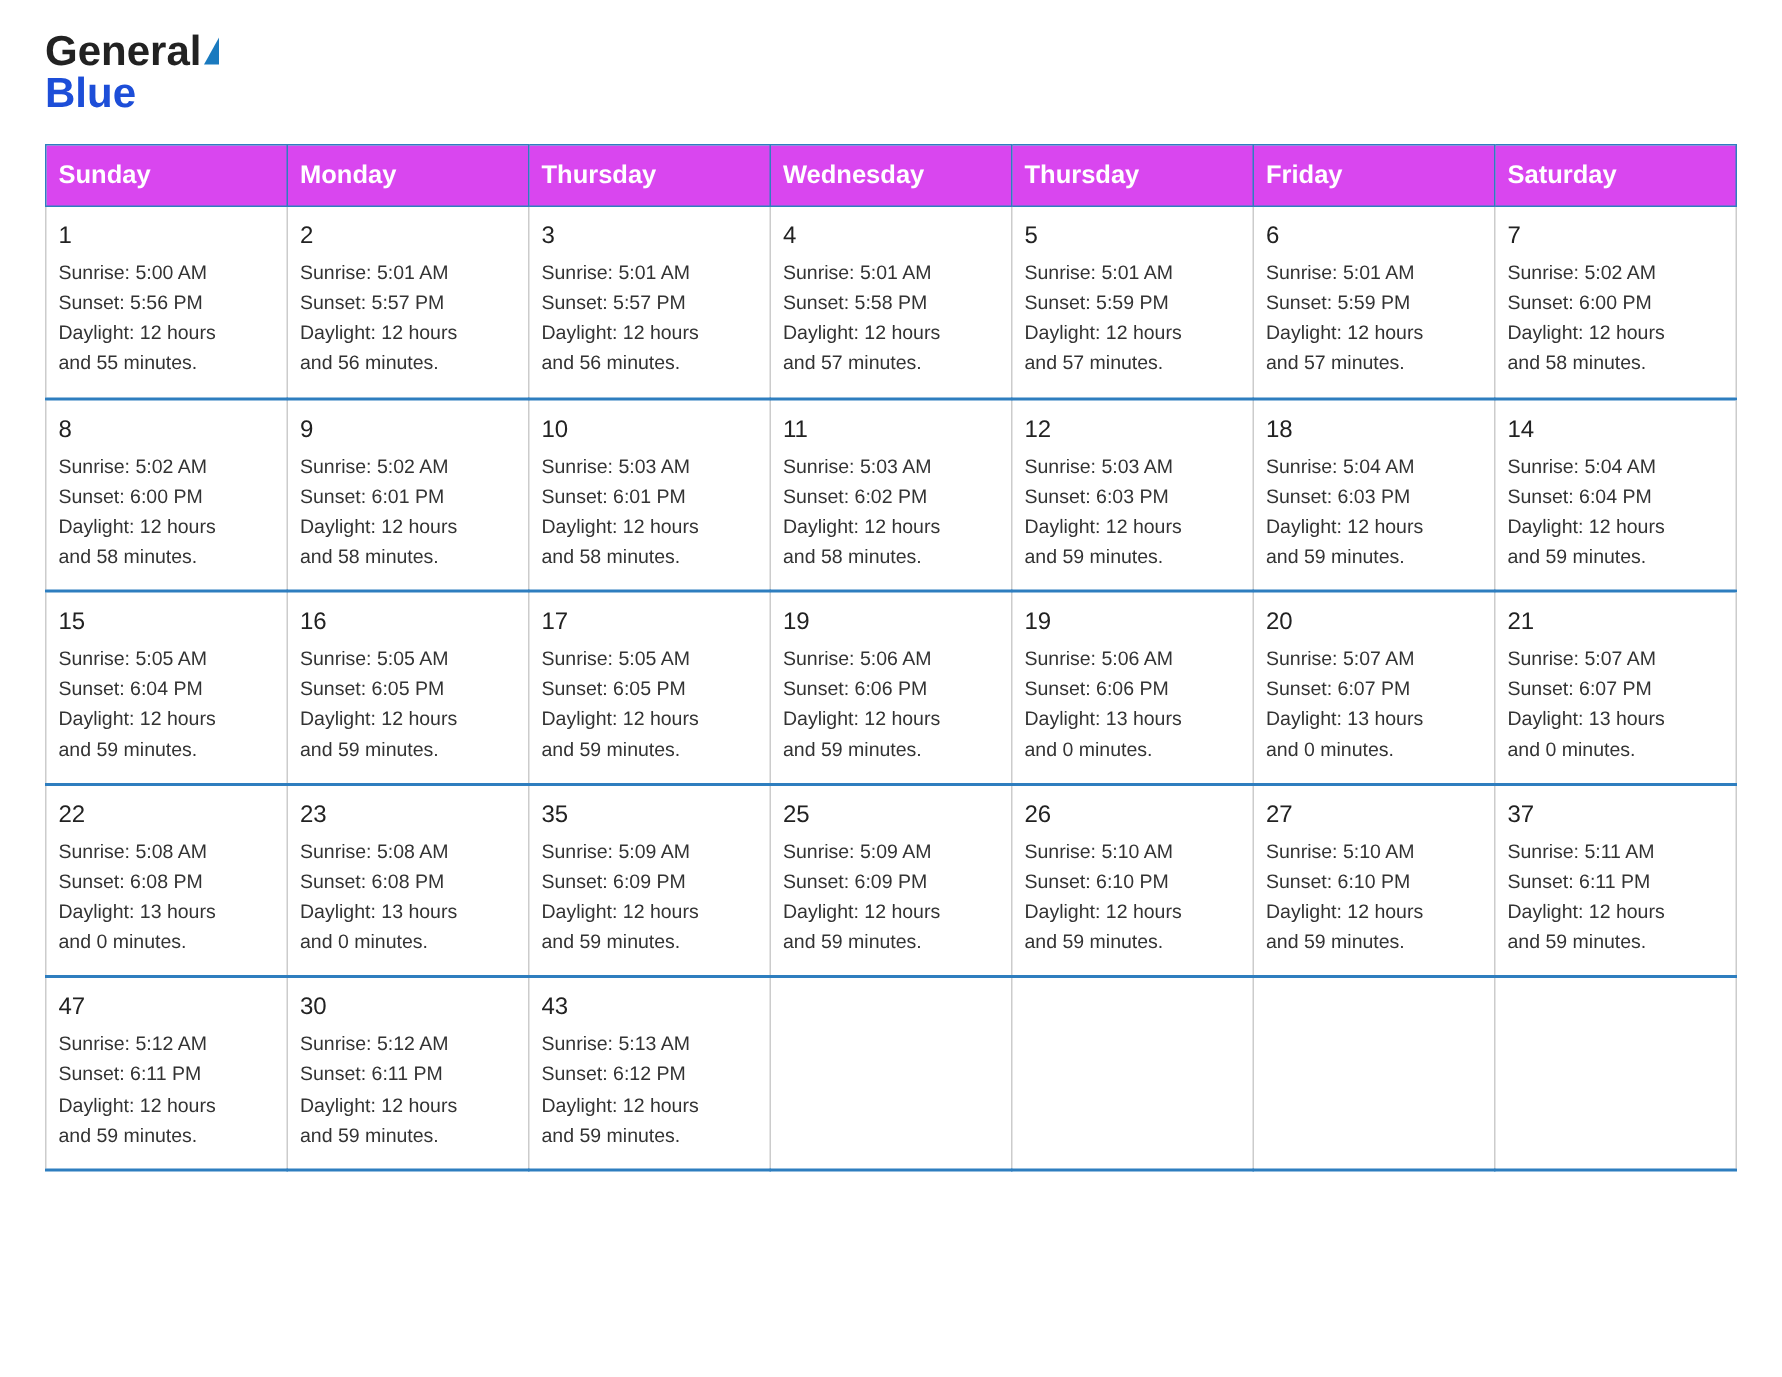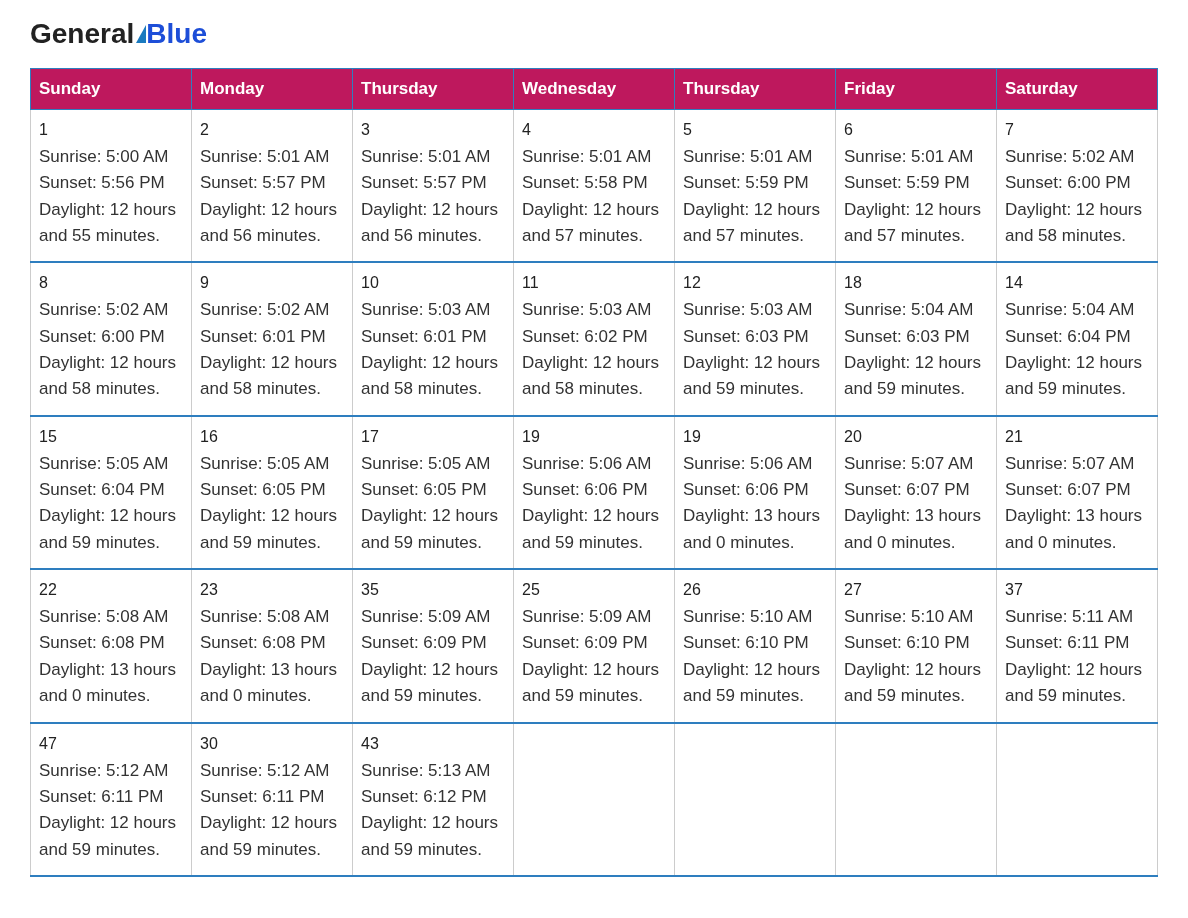--- a/index.html
+++ b/index.html
@@ -11,21 +11,21 @@
       padding: 20px 30px;
     }
     .header {
       display: flex;
       justify-content: space-between;
       align-items: flex-start;
       margin-bottom: 20px;
     }
     .logo {
       display: flex;
-      flex-direction: row;
+      flex-direction: column;
       align-items: flex-start;
       justify-content: center;
     }
     .logo-general {
       font-size: 28px;
       font-weight: bold;
       color: #222;
       line-height: 1;
     }
     .logo-blue {
@@ -56,21 +56,21 @@
       font-size: 22px;
       color: #555;
       margin-top: 4px;
     }
     table {
       width: 100%;
       border-collapse: collapse;
       table-layout: fixed;
     }
     thead th {
-      background-color: #be185d;
+      background-color: #d946ef;
       color: #fff;
       font-size: 17px;
       font-weight: bold;
       padding: 10px 8px;
       text-align: left;
       border: 1px solid #2e7ebf;
     }
     tbody td {
       vertical-align: top;
       padding: 8px 8px 12px 8px;
@@ -84,21 +84,21 @@
       border-bottom: 2px solid #2e7ebf;
     }
     .day-num {
       font-size: 16px;
       font-weight: normal;
       color: #222;
       display: block;
       margin-bottom: 2px;
     }
     .day-info {
-      font-size: 17px;
+      font-size: 13px;
       color: #333;
       line-height: 1.55;
     }
     .empty-cell {
       background: #fff;
     }
   </style>
 </head>
 <body>
 

